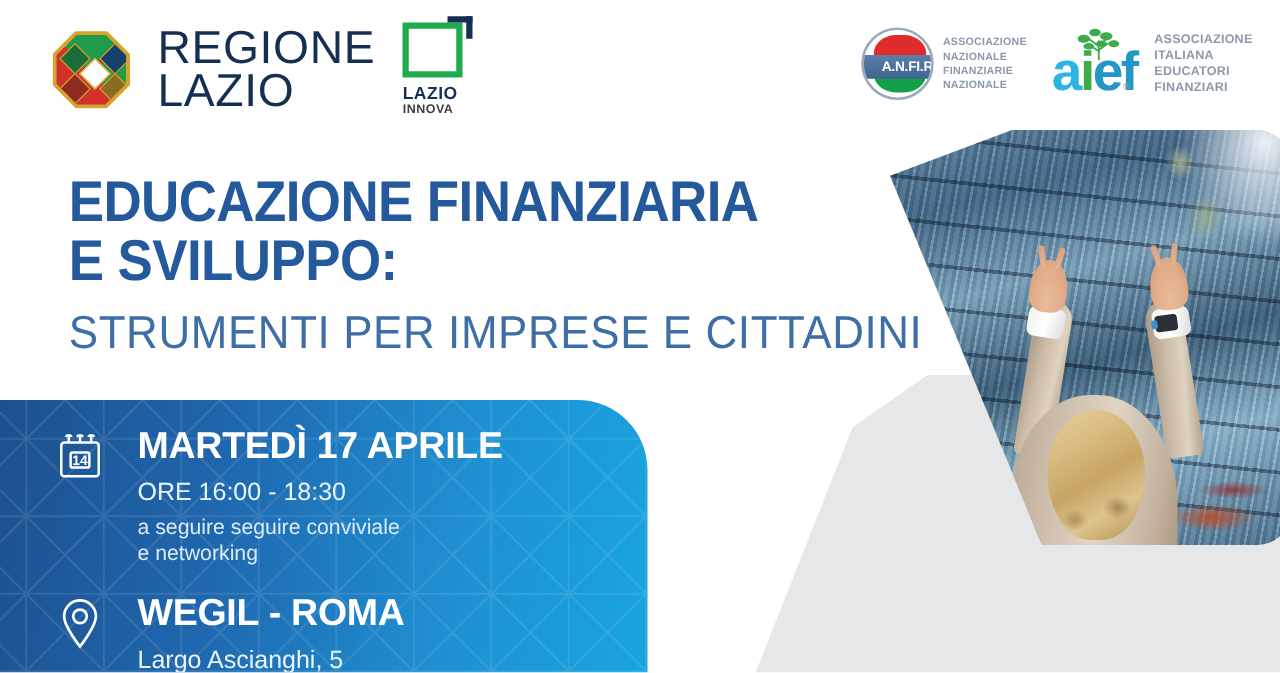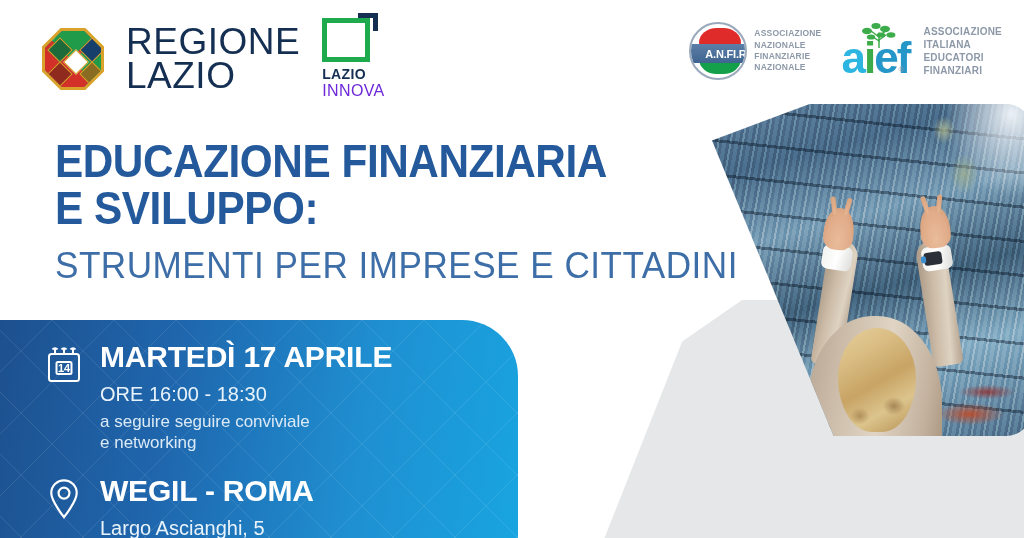--- a/index.html
+++ b/index.html
@@ -160,21 +160,21 @@
   .innova-sq {
     position: relative; width: 48px; height: 44px;
     border: 5px solid #1faa4e;
   }
   .innova-br {
     position: absolute; right: -13px; top: -10px;
     width: 20px; height: 18px;
     border-top: 5px solid #142f52; border-right: 5px solid #142f52;
   }
   .innova-t1 { color:#142f52; font-size:14px; font-weight:700; letter-spacing:.4px; margin-top:4px; }
-  .innova-t2 { color:#6d28d9; font-size:16px; font-weight:400; letter-spacing:.4px; }
+  .innova-t2 { color:#404040; font-size:10px; font-weight:700; letter-spacing:.4px; }
 
   .logos-right {
     position: absolute; right: 22px; top: 22px;
     display: flex; align-items: center; gap: 20px;
   }
   .anfir { display:flex; align-items:center; gap:7px; }
   .anfir-c {
     position: relative; width: 58px; height: 58px; border-radius: 50%;
     background: #ffffff; border: 2px solid #9aa9bb; overflow: hidden;
   }
@@ -232,21 +232,21 @@
   .blue-pattern {
     position:absolute; inset:0; opacity:.10;
     background-image:
       linear-gradient( 45deg, transparent 49.3%, #fff 49.3%, #fff 50.7%, transparent 50.7%),
       linear-gradient(-45deg, transparent 49.3%, #fff 49.3%, #fff 50.7%, transparent 50.7%),
       linear-gradient(  0deg, transparent 49.3%, #fff 49.3%, #fff 50.7%, transparent 50.7%),
       linear-gradient( 90deg, transparent 49.3%, #fff 49.3%, #fff 50.7%, transparent 50.7%);
     background-size: 62px 62px, 62px 62px, 62px 62px, 62px 62px;
   }
   .panel-content { position:relative; padding: 22px 0 0 56px; }
-  .info-row { display:flex; align-items:flex-start; gap:18px; }
+  .info-row { display:flex; align-items:flex-start; gap:28px; }
   .info-row + .info-row { margin-top: 22px; }
   .ico { flex: 0 0 36px; width:36px; height:40px; margin-top:3px; }
   .big-line {
     color:#ffffff; font-size:30px; font-weight:700; line-height:1.0;
     letter-spacing:-.2px; white-space:nowrap;
   }
   .mid-line {
     color:#e9f3fb; font-size:20px; font-weight:300; line-height:1.18;
     margin-top:11px; white-space:nowrap;
   }

